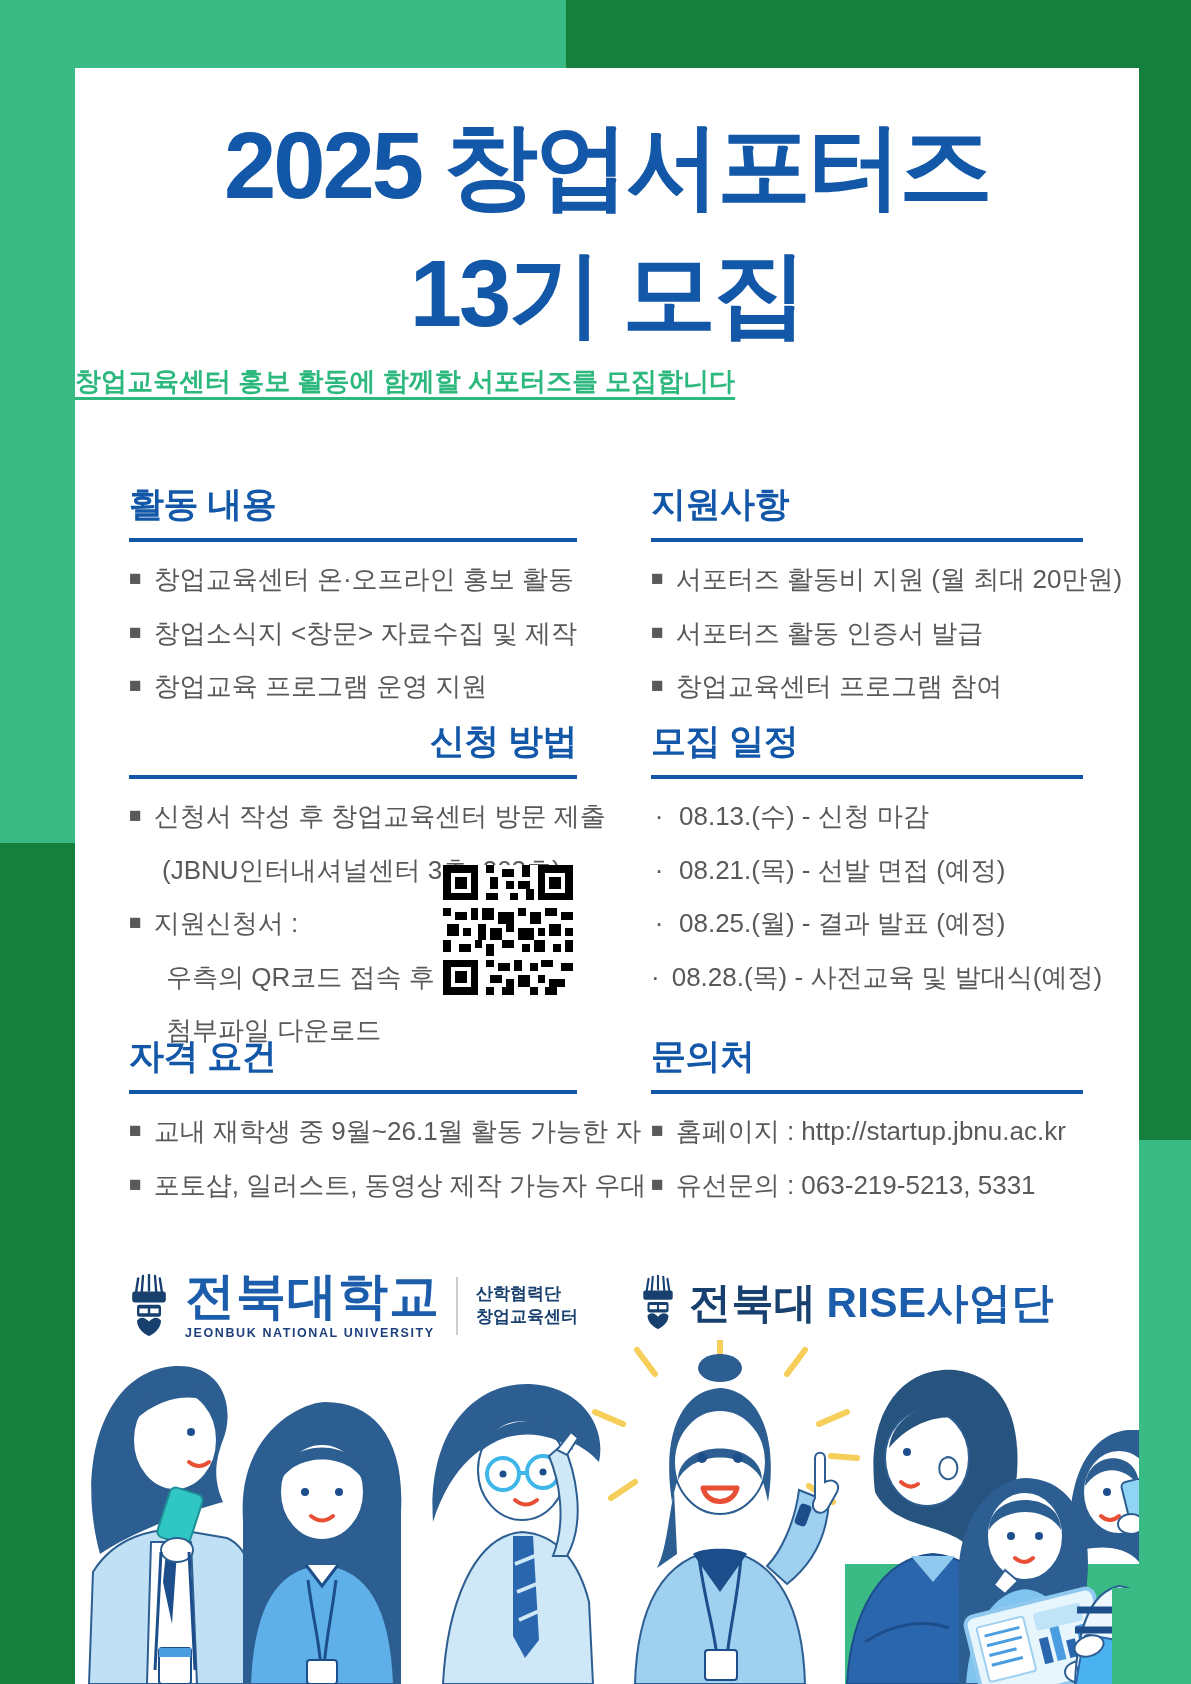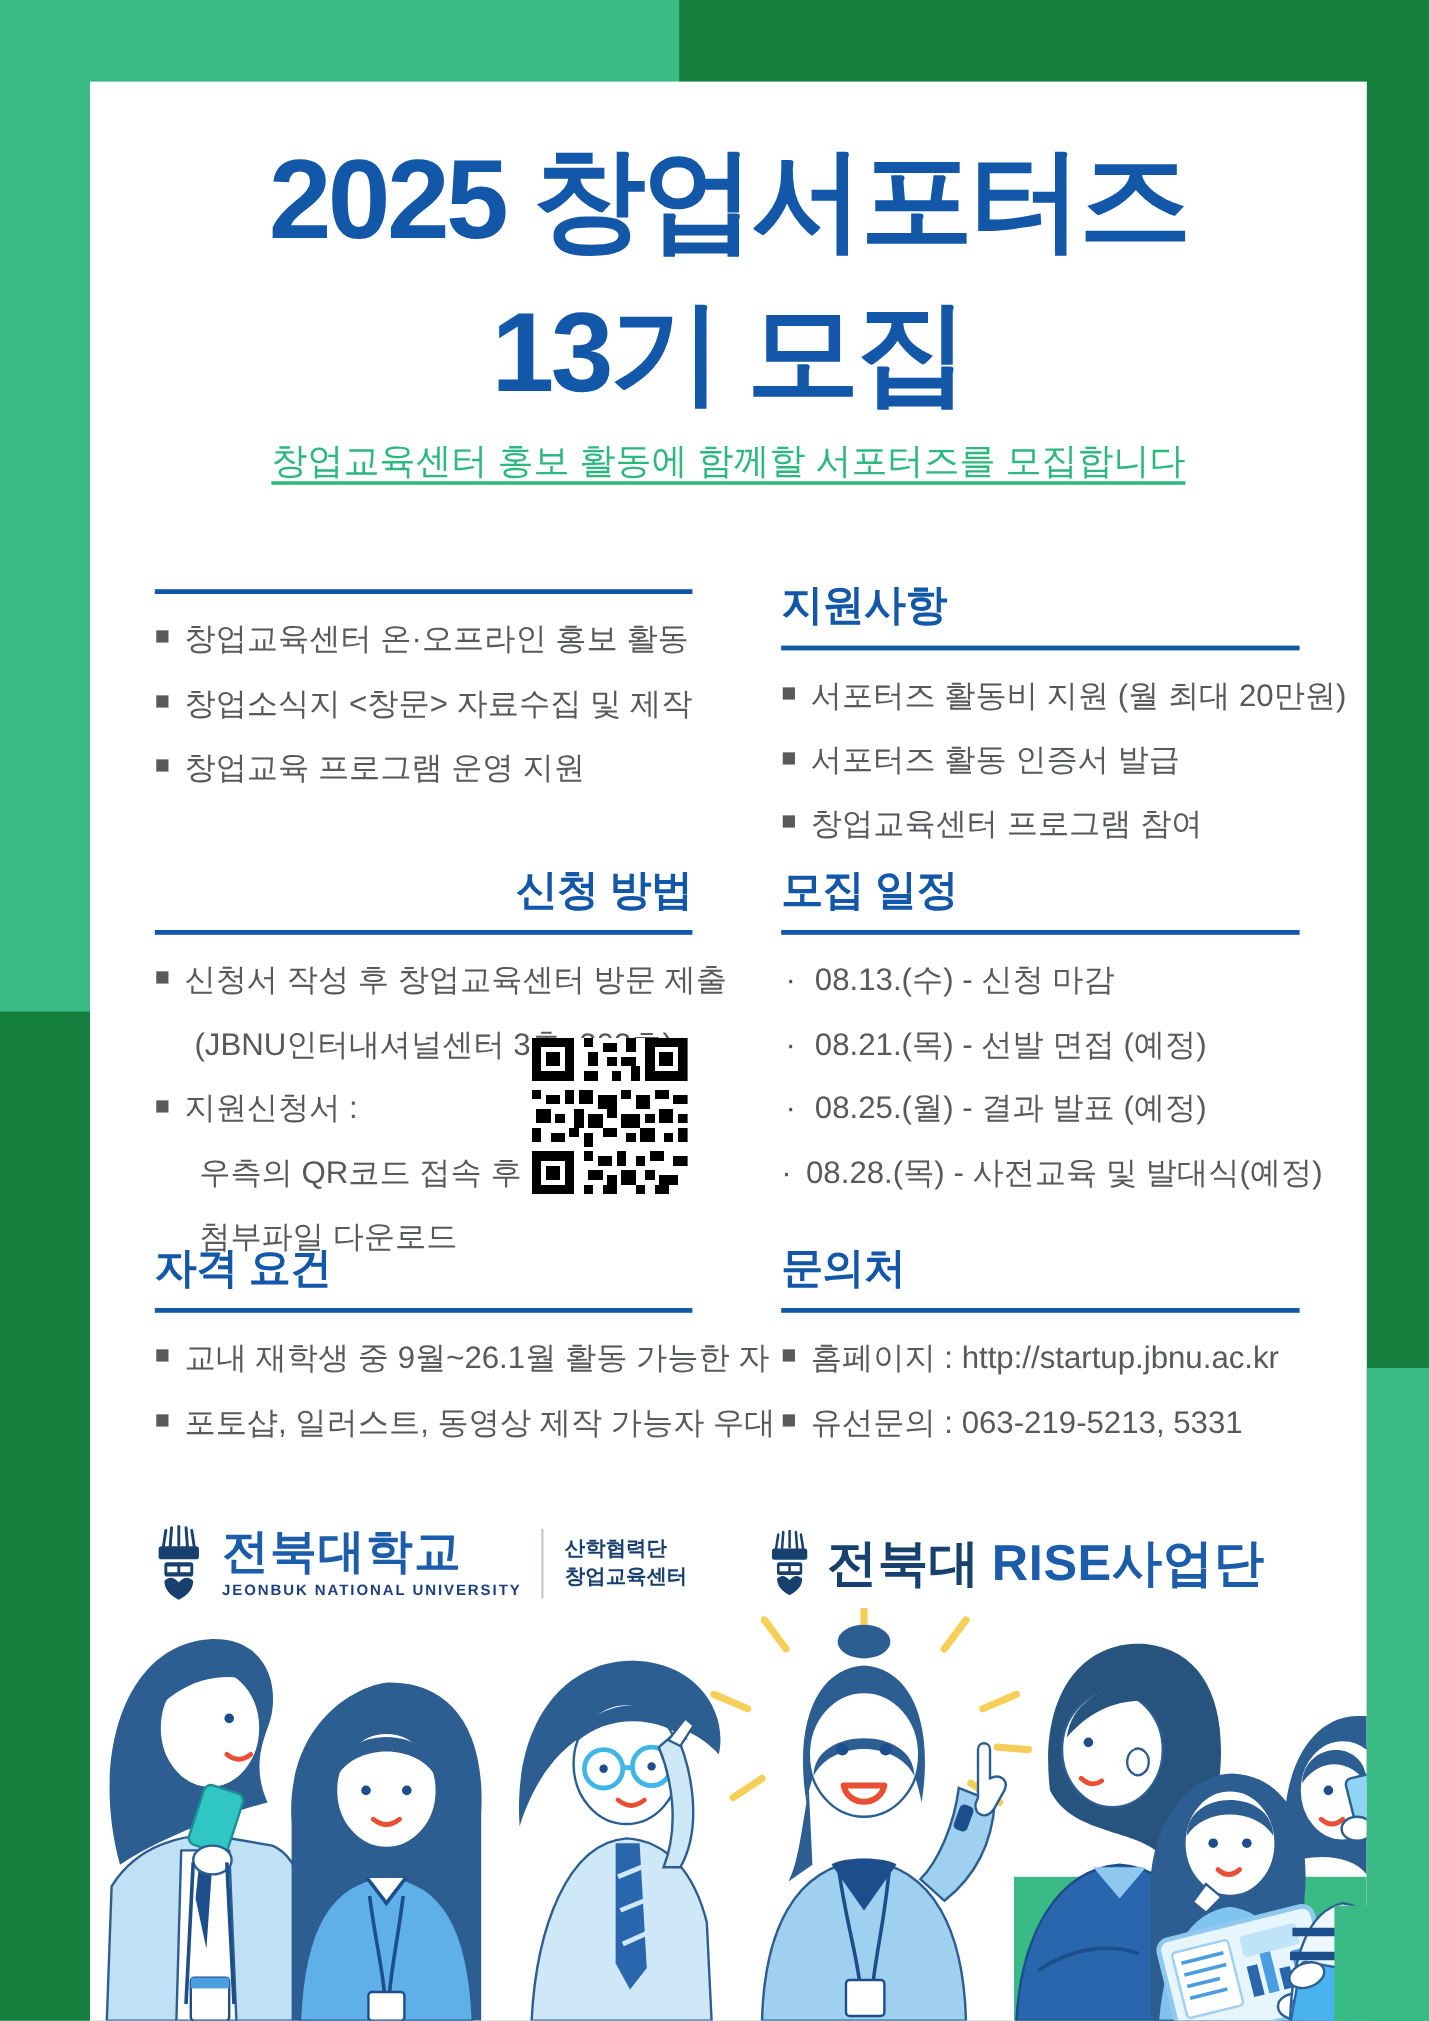--- a/index.html
+++ b/index.html
@@ -6,43 +6,43 @@
   body{width:1191px;height:1684px;position:relative;overflow:hidden;
        font-family:"Liberation Sans","DejaVu Sans",sans-serif;}
   .canvas{position:absolute;inset:0;width:1191px;height:1684px;background:#15803d;}
   .bg-green-tl{position:absolute;left:0;top:0;width:566px;height:843px;background:#3abb85;}
   .bg-green-r1{position:absolute;left:1139px;top:1140px;width:52px;height:544px;background:#3abb85;z-index:3;}
   .bg-green-r2{position:absolute;left:1112px;top:1588px;width:79px;height:96px;background:#3abb85;z-index:3;}
   .card{position:absolute;left:75px;top:68px;width:1064px;height:1616px;background:#ffffff;z-index:2;overflow:hidden;}
 
   .title{position:absolute;top:34px;left:0;width:100%;text-align:center;
          color:#1257a8;font-weight:900;font-size:94px;line-height:1.36;letter-spacing:-3px;}
-  .subtitle{position:absolute;top:296px;left:0;width:100%;text-align:center;
-            color:#2db87e;font-weight:400;font-size:30px;
+  .subtitle{position:absolute;top:296px;left:0;width:100%;
+            color:#2db87e;font-weight:700;font-size:26px;
             text-decoration:underline;text-decoration-thickness:2.5px;text-underline-offset:7px;}
 
   .col{position:absolute;}
   .col.l{left:54px;width:448px;}
   .col.r{left:576px;width:432px;}
   .r1{top:413px;} .r2{top:650px;} .r3{top:965px;}
   .sec-h{font-size:35px;font-weight:800;color:#1257a8;letter-spacing:-0.5px;margin:0;}
   .sec-hr{height:4px;background:#1257a8;border:none;margin:10px 0 6px 0;}
   .item{display:flex;align-items:flex-start;gap:12px;margin-top:21px;
         font-size:26px;color:#58595b;white-space:nowrap;line-height:1.25;}
   .item .sq{font-size:21px;line-height:1.45;color:#58595b;}
   .item .dot{width:16px;text-align:center;color:#58595b;}
   .item.cont{padding-left:33px;}
   .item.cont2{padding-left:37px;}
 
   .qr{position:absolute;right:4px;top:147px;width:130px;height:130px;}
 
   .footer{position:absolute;left:0;top:1203px;width:100%;height:80px;}
   .logo-univ{position:absolute;left:50px;top:0;display:flex;align-items:center;}
   .crest{flex:0 0 auto;}
-  .univ-name{color:#1b5cab;font-weight:900;font-size:39px;letter-spacing:1px;line-height:1;}
+  .univ-name{color:#1b5cab;font-weight:900;font-size:50px;letter-spacing:1px;line-height:1;}
   .univ-latin{color:#1e3f7d;font-weight:700;font-size:12.5px;letter-spacing:1.6px;margin-top:5px;}
   .logo-div{width:2px;height:58px;background:#c9cdd2;margin:0 18px 0 16px;}
   .dept{color:#17406f;font-weight:800;font-size:17px;line-height:1.35;}
   .logo-rise{position:absolute;left:562px;top:4px;display:flex;align-items:center;gap:10px;}
   .rise-univ{color:#17406f;font-weight:900;font-size:42px;letter-spacing:0.5px;}
   .rise-prog{color:#1b5cab;font-weight:900;font-size:42px;letter-spacing:0.5px;}
 
   .illu{position:absolute;left:0;bottom:0;width:1064px;height:344px;}
 </style>
 </head>
@@ -54,20 +54,21 @@
   <div class="card">
 
     <div class="title">
       <div>2025 창업서포터즈</div>
       <div>13기 모집</div>
     </div>
 
     <div class="subtitle">창업교육센터 홍보 활동에 함께할 서포터즈를 모집합니다</div>
 
     <div class="col l r1">
+      <h2 class="sec-h">활동 내용</h2>
       <hr class="sec-hr">
       <div class="item">
           <span class="sq">■</span>
           <span>창업교육센터 온·오프라인 홍보 활동</span>
         </div>
       <div class="item">
           <span class="sq">■</span>
           <span>창업소식지 &lt;창문&gt; 자료수집 및 제작</span>
         </div>
       <div class="item">

